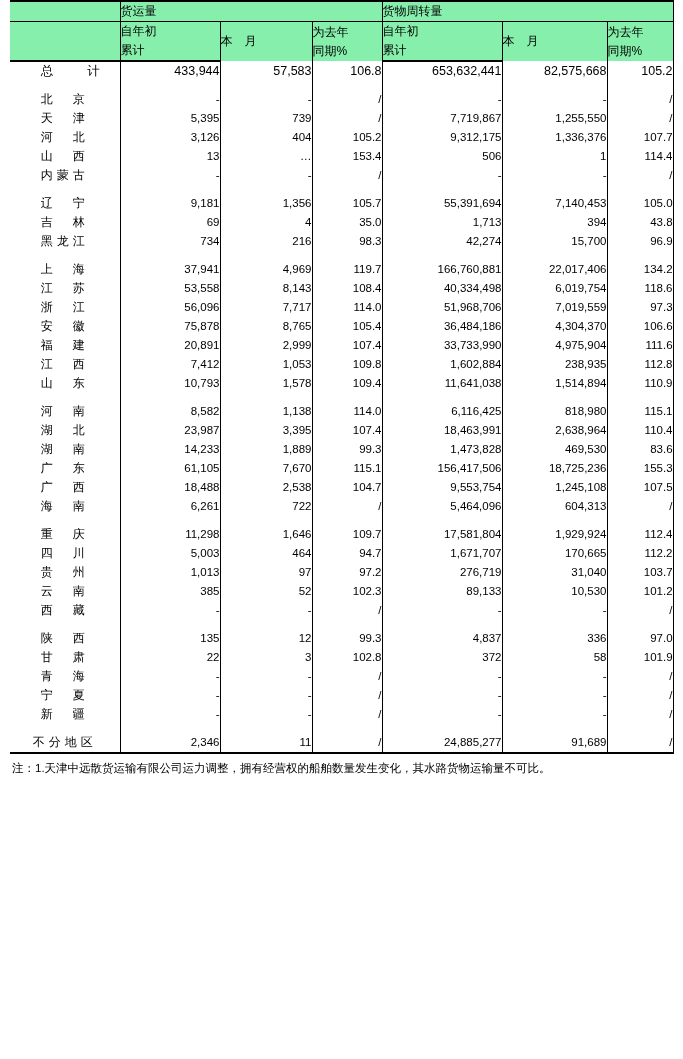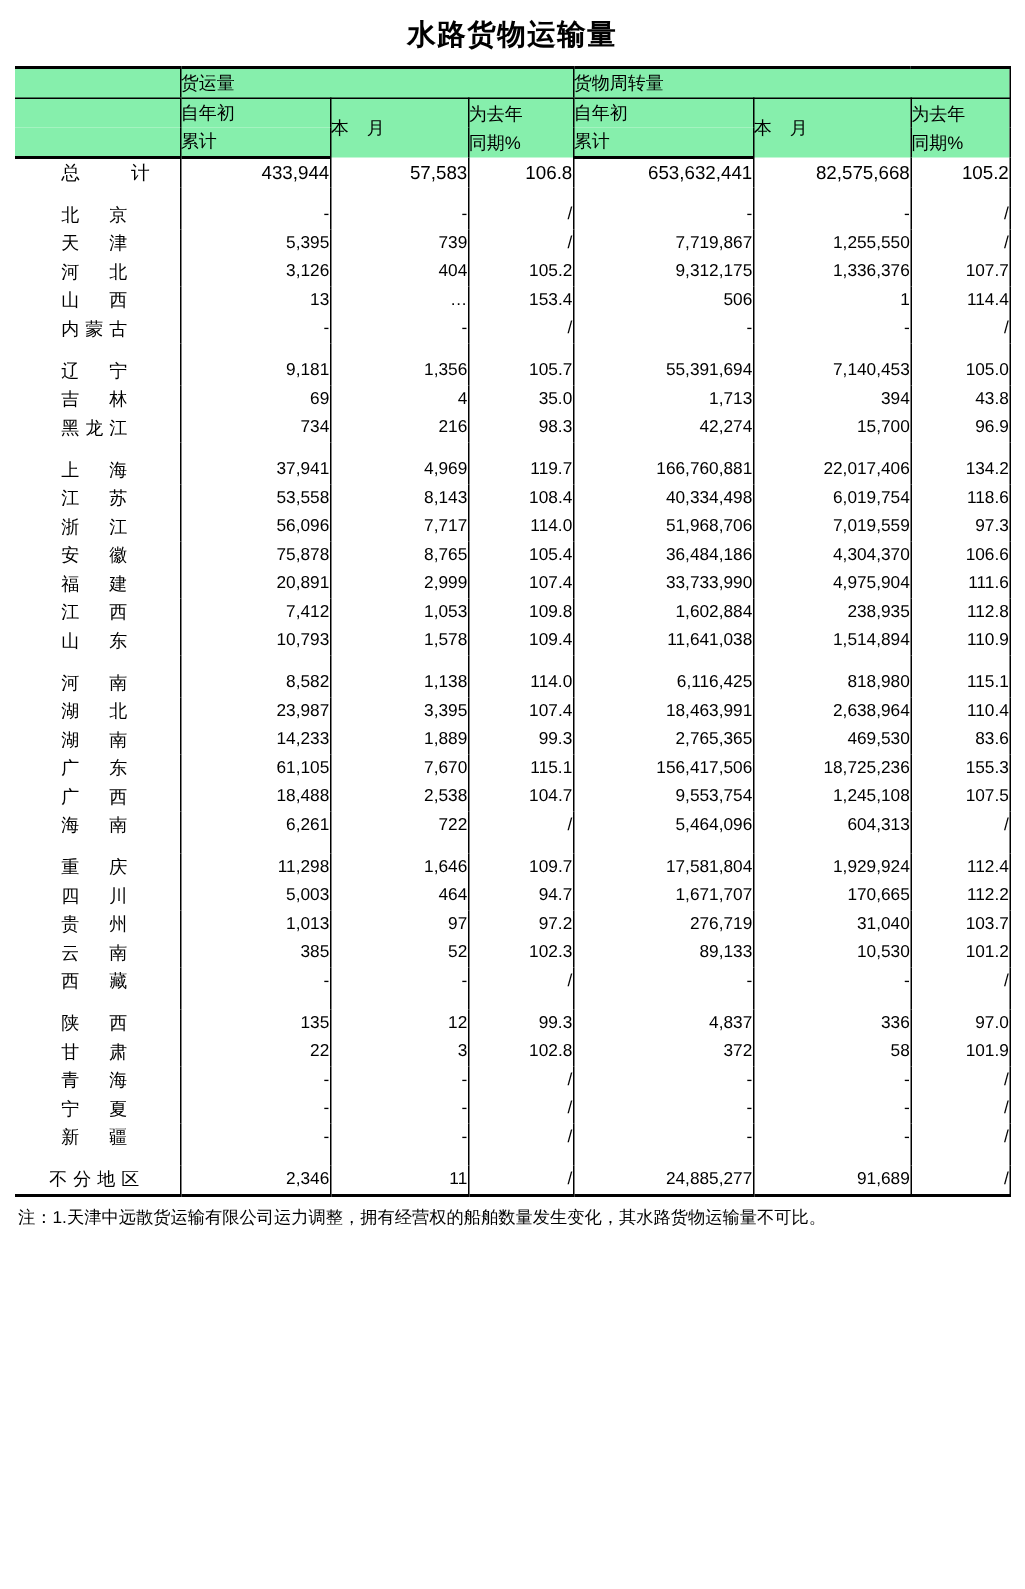--- a/index.html
+++ b/index.html
@@ -103,21 +103,20 @@
   }
   .notes div.n2, .notes div.n3 {
     padding-left: 16px;
   }
 </style>
 </head>
 <body>
 
 <div class="page">
 
-  <div class="title">水路货物运输量</div>
 
 
   <table class="main">
     <colgroup>
       <col style="width:110px">
       <col style="width:100px">
       <col style="width:92px">
       <col style="width:70px">
       <col style="width:120px">
       <col style="width:105px">
@@ -350,21 +349,21 @@
           <td class="num vl">107.4</td>
           <td class="num vl">18,463,991</td>
           <td class="num vl">2,638,964</td>
           <td class="num vl vr">110.4</td>
         </tr>
         <tr>
           <td class="region">湖　南</td>
           <td class="num vl">14,233</td>
           <td class="num vl">1,889</td>
           <td class="num vl">99.3</td>
-          <td class="num vl">2,765,365</td>
+          <td class="num vl">1,473,828</td>
           <td class="num vl">469,530</td>
           <td class="num vl vr">83.6</td>
         </tr>
         <tr>
           <td class="region">广　东</td>
           <td class="num vl">61,105</td>
           <td class="num vl">7,670</td>
           <td class="num vl">115.1</td>
           <td class="num vl">156,417,506</td>
           <td class="num vl">18,725,236</td>

